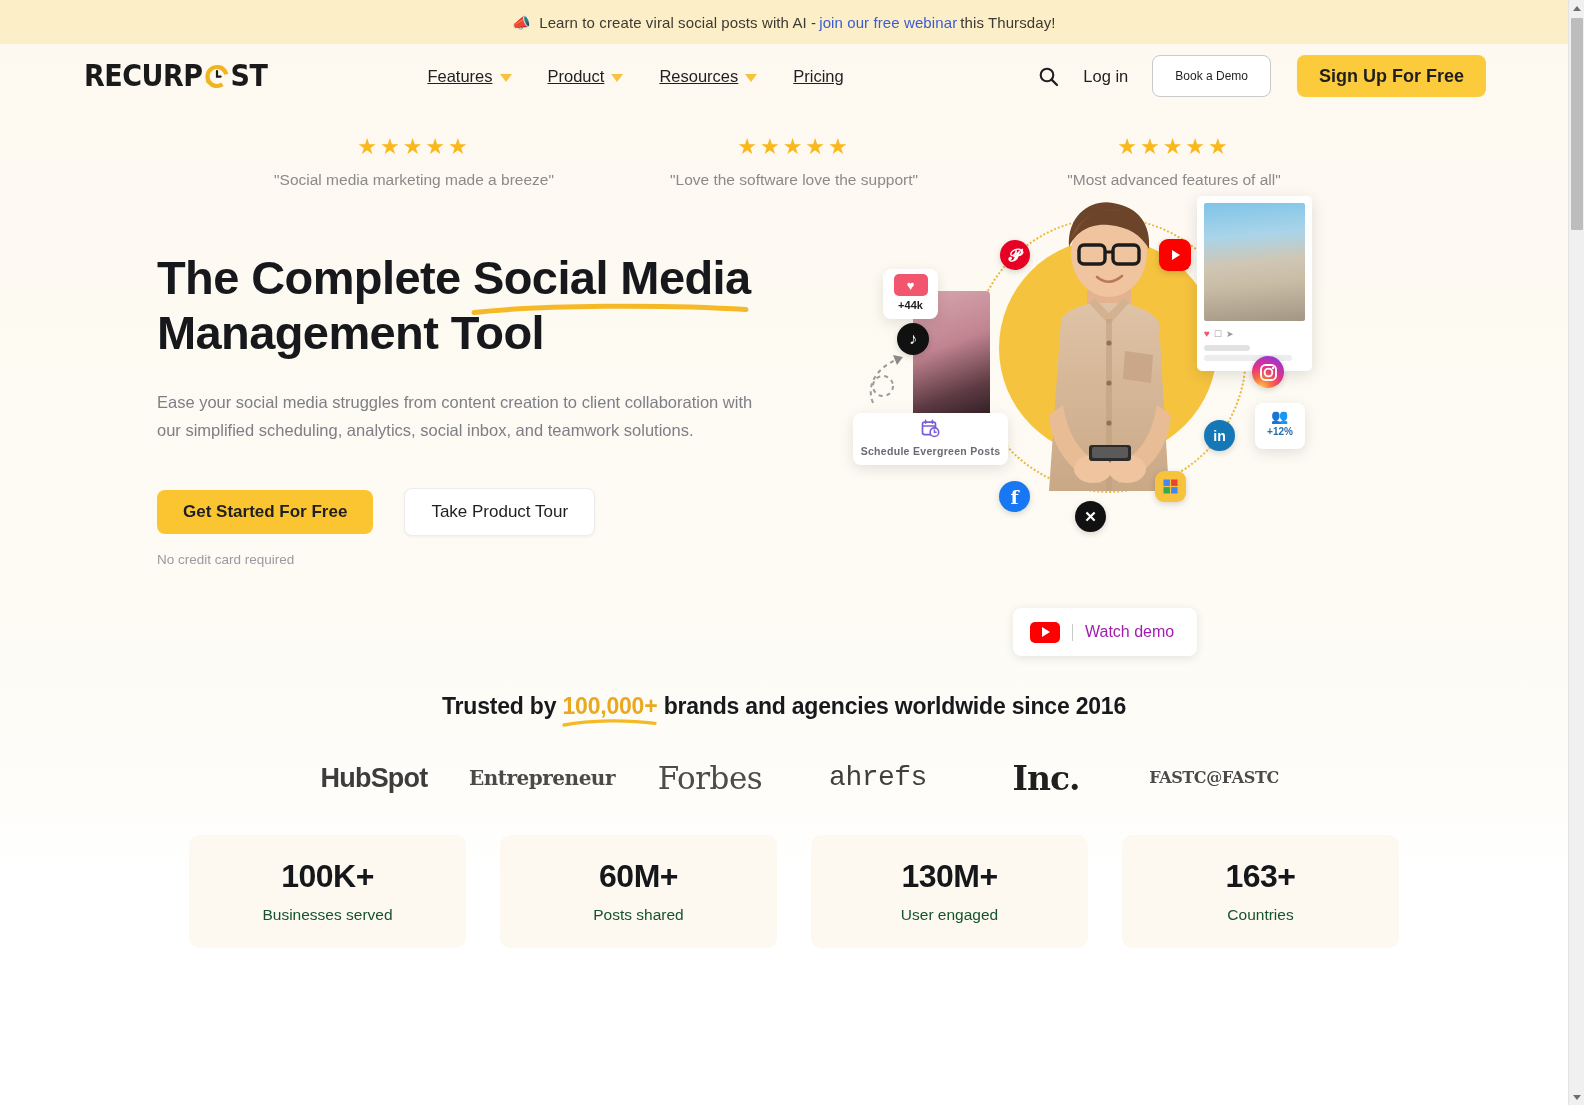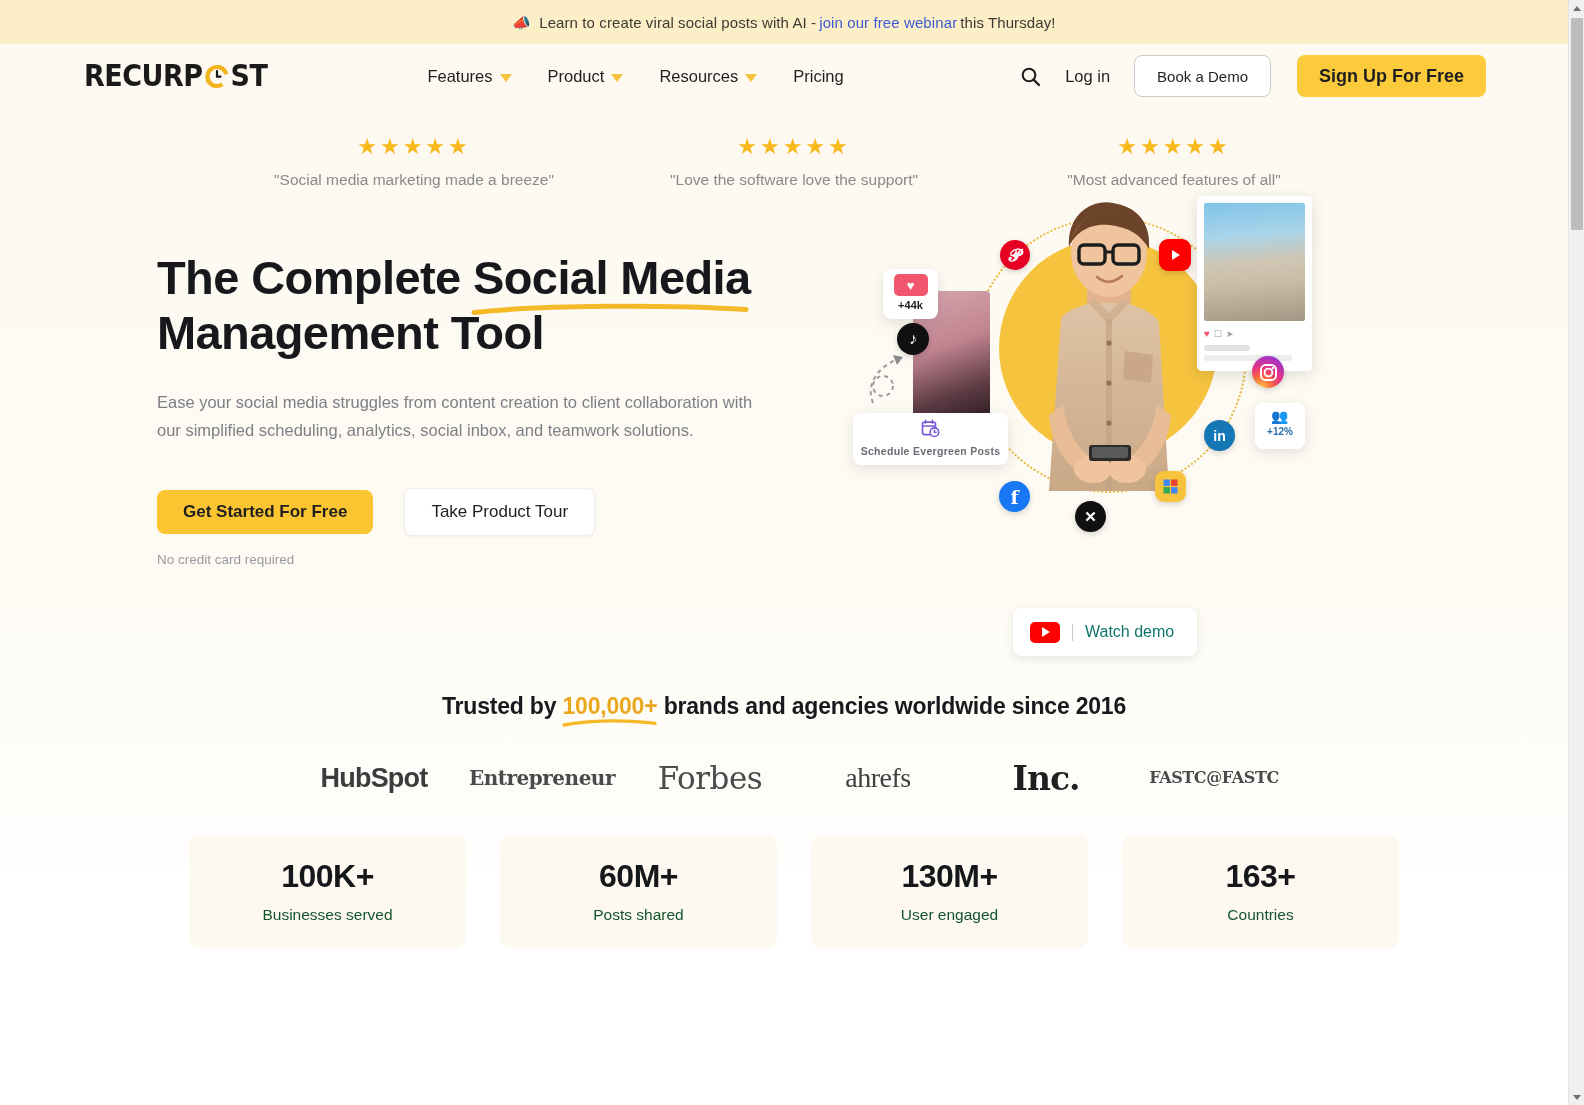--- a/index.html
+++ b/index.html
@@ -116,20 +116,21 @@
     margin-left: 160px;
   }
   nav#mainnav .nav-item {
     display: flex;
     align-items: center;
     gap: 7px;
     font-size: 16.5px;
     color: #1F1F1F;
     cursor: pointer;
     white-space: nowrap;
+    text-decoration: underline;
   }
   .chev {
     width: 0; height: 0;
     border-left: 6px solid transparent;
     border-right: 6px solid transparent;
     border-top: 8px solid #F7C33C;
     margin-top: 3px;
   }
 
   #header-right {
@@ -150,21 +151,21 @@
     margin-right: 24px;
     text-decoration: none;
     cursor: pointer;
   }
   #demo-btn {
     height: 42px;
     padding: 0 22px;
     border: 1px solid #C9C9C9;
     border-radius: 8px;
     background: #FFFFFF;
-    font-size: 15px;
+    font-size: 12px;
     color: #1F1F1F;
     display: flex; align-items: center; justify-content: center;
     cursor: pointer;
     white-space: nowrap;
   }
   #signup-btn {
     height: 42px;
     padding: 16px 22px;
     margin-left: 26px;
     border: none;
@@ -411,21 +412,21 @@
     display: flex; align-items: center; justify-content: center;
   }
   #yt-badge .tri {
     width: 0; height: 0;
     border-top: 5px solid transparent;
     border-bottom: 5px solid transparent;
     border-left: 8px solid #fff;
     margin-left: 2px;
   }
   #wd-sep { width: 1px; height: 17px; background: #C9C9C9; }
-  #wd-label { font-size: 16px; color: #0f766e; }
+  #wd-label { font-size: 16px; color: #a21caf; }
 
   
   #trusted {
     margin-top: 126px;
     text-align: center;
   }
   #trusted-heading {
     font-size: 23px;
     font-weight: 700;
     color: #17191D;
@@ -450,21 +451,21 @@
   }
   .brand {
     width: 168px;
     text-align: center;
     color: #5B5B5B;
     line-height: 1;
   }
   .b-hubspot { font-family: "Liberation Sans", sans-serif; font-size: 27px; font-weight: 700; letter-spacing: -0.8px; color: #3C3C3C; }
   .b-entrepreneur { font-family: "DejaVu Serif", serif; font-size: 20px; font-weight: 700; letter-spacing: -0.5px; color: #4A4A4A; }
   .b-forbes { font-family: "DejaVu Serif", serif; font-size: 31px; font-weight: 400; letter-spacing: -0.5px; color: #4C4C4C; }
-  .b-ahrefs { font-family: Liberation Serif, serif; font-size: 28px; font-weight: 400; letter-spacing: -0.5px; color: #3F3F3F; }
+  .b-ahrefs { font-family: Liberation Mono, monospace; font-size: 28px; font-weight: 400; letter-spacing: -0.5px; color: #3F3F3F; }
   .b-inc { font-family: "DejaVu Serif", serif; font-size: 33px; font-weight: 700; letter-spacing: -1px; color: #1F1F1F; }
   .b-fastcompany { font-family: "DejaVu Serif", serif; font-size: 16px; font-weight: 700; letter-spacing: -0.4px; color: #4A4A4A; }
 
   
   #stats {
     display: flex;
     justify-content: center;
     gap: 34px;
     margin-top: 40px;
     padding-left: 20px;

